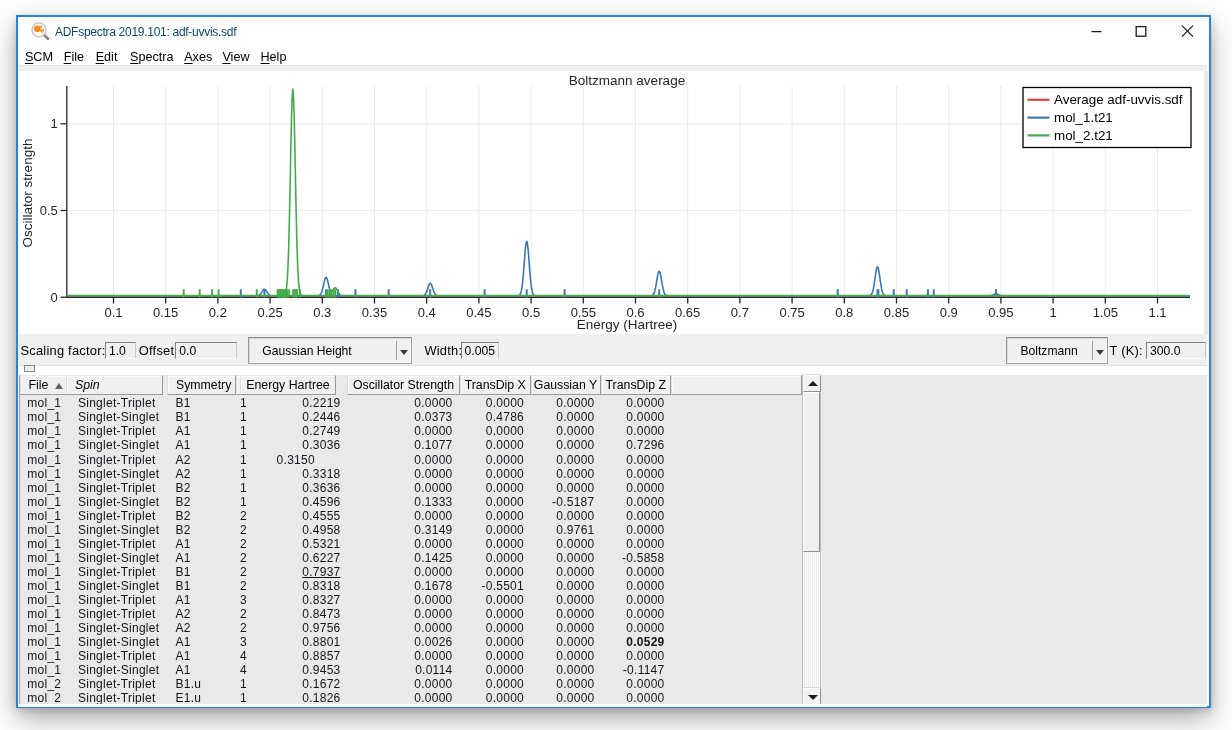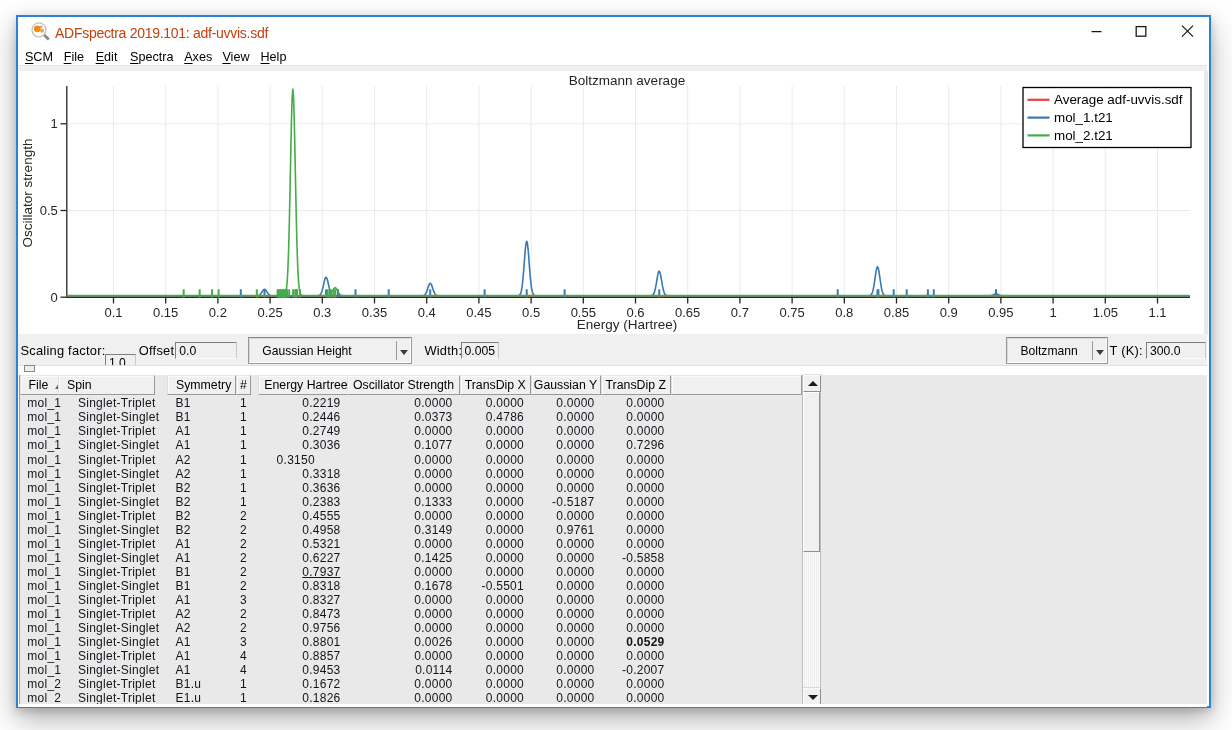--- a/index.html
+++ b/index.html
@@ -2,21 +2,21 @@
 <html><head><meta charset="utf-8"><style>
 * { margin:0; padding:0; box-sizing:border-box; }
 html,body { width:1232px; height:730px; background:#ffffff; overflow:hidden;
   font-family:"Liberation Sans", sans-serif; }
 #win { position:absolute; left:16px; top:15px; width:1195px; height:693px;
   background:#ffffff; border:2px solid #2a83d4;
   box-shadow:0 12px 28px rgba(0,0,0,0.30), 0 3px 9px rgba(0,0,0,0.18); }
 .abs { position:absolute; }
 
 
-#title { position:absolute; left:55px; top:25px; font-size:14px; letter-spacing:-0.28px; color:#c2410c; }
+#title { position:absolute; left:55px; top:25px; font-size:12px; letter-spacing:-0.28px; color:#0c4a6e; }
 
 
 .mi { position:absolute; top:49.5px; font-size:12.6px; color:#000; }
 .mi u { text-decoration:underline; text-underline-offset:2px; }
 
 
 #toolbar { position:absolute; left:17.6px; top:334px; width:1189.8px; height:30.5px; background:#f0f0f0; }
 .tl { position:absolute; font-size:12.9px; letter-spacing:0.22px; color:#000; top:342.5px; }
 .entry { position:absolute; top:341.5px; height:17.5px; background:#f0f0f0;
   border:1px solid #7f7f7f; border-bottom-color:#fdfdfd; border-right-color:#c8c8c8;
@@ -221,21 +221,21 @@
 <line x1="1026.5" y1="116.6" x2="1048.5" y2="116.6" stroke="#3a78b5" stroke-width="2.2"></line>
 <line x1="1026.5" y1="134.4" x2="1048.5" y2="134.4" stroke="#44ac49" stroke-width="2.2"></line>
 <text x="1053" y="103.3" font-size="13.4" fill="#000000">Average adf-uvvis.sdf</text>
 <text x="1053" y="121.1" font-size="13.4" fill="#000000">mol_1.t21</text>
 <text x="1053" y="138.9" font-size="13.4" fill="#000000">mol_2.t21</text>
 </svg></div>
 <div class="abs" style="left:1204px;top:70.5px;width:3.5px;height:264px;background:#e9e9e9;"></div>
 
 <div id="toolbar"></div>
 <div class="tl" style="left:20.5px;">Scaling factor:</div>
-<div class="entry" style="left:104.9px;width:31px;margin-top:12px;">1.0</div>
+<div class="entry" style="left:104.9px;width:31px;">1.0</div>
 <div class="tl" style="left:138.8px;">Offset:</div>
 <div class="entry" style="left:175.3px;width:62px;">0.0</div>
 <div class="combo" style="left:248.3px;width:163.5px;">
   <span style="position:absolute;left:13px;top:6px;">Gaussian Height</span>
   <span class="sep" style="left:147px;"></span>
   <span class="arr" style="left:150.5px;"></span>
 </div>
 <div class="tl" style="left:424.4px;">Width:</div>
 <div class="entry" style="left:460.5px;width:38.5px;">0.005</div>
 <div class="combo" style="left:1006px;width:102px;">
@@ -244,24 +244,24 @@
   <span class="arr" style="left:88.5px;"></span>
 </div>
 <div class="tl" style="left:1109.6px;">T (K):</div>
 <div class="entry" style="left:1146px;width:59.5px;">300.0</div>
 
 <div id="hstrip"></div>
 <div id="hthumb"></div>
 
 <div id="tablearea"></div>
 <div class="hc hl" style="left:19.5px;width:50.5px;">File<span class="sortarr"></span></div>
-<div class="hc hl" style="left:58px;width:97px;">Spin</div>
+<div class="hc hl" style="left:66px;width:97px;font-style:italic;">Spin</div>
 <div class="hc hl" style="left:167px;width:69px;">Symmetry</div>
 <div class="hc" style="left:236px;width:15px;">#</div>
-<div class="hc" style="left:258px;width:96px;">Energy Hartree</div>
+<div class="hc" style="left:240px;width:96px;">Energy Hartree</div>
 <div class="hc" style="left:347px;width:113px;">Oscillator Strength</div>
 <div class="hc" style="left:460px;width:70.5px;">TransDip X</div>
 <div class="hc" style="left:530.5px;width:70px;">Gaussian Y</div>
 <div class="hc" style="left:600.5px;width:70.5px;">TransDip Z</div>
 <div class="hc" style="left:671px;width:131px;"></div>
 <div class="trow" style="top:396.3px;">
     <span class="c" style="left:27.3px;">mol_1</span>
     <span class="c" style="left:78px;">Singlet-Triplet</span>
     <span class="c" style="left:175.5px;">B1</span>
     <span class="c cc" style="left:236px;width:15px;">1</span>
@@ -335,21 +335,21 @@
     <span class="c cr" style="left:347px;width:105.5px;">0.0000</span>
     <span class="c cr" style="left:460px;width:64px;">0.0000</span>
     <span class="c cr" style="left:530.5px;width:64px;">0.0000</span>
     <span class="c cr" style="left:600.5px;width:64px;">0.0000</span>
   </div>
 <div class="trow" style="top:494.6px;">
     <span class="c" style="left:27.3px;">mol_1</span>
     <span class="c" style="left:78px;">Singlet-Singlet</span>
     <span class="c" style="left:175.5px;">B2</span>
     <span class="c cc" style="left:236px;width:15px;">1</span>
-    <span class="c cr" style="left:251px;width:89.5px;">0.2383</span>
+    <span class="c cr" style="left:251px;width:89.5px;">0.4596</span>
     <span class="c cr" style="left:347px;width:105.5px;">0.1333</span>
     <span class="c cr" style="left:460px;width:64px;">0.0000</span>
     <span class="c cr" style="left:530.5px;width:64px;">-0.5187</span>
     <span class="c cr" style="left:600.5px;width:64px;">0.0000</span>
   </div>
 <div class="trow" style="top:508.6px;">
     <span class="c" style="left:27.3px;">mol_1</span>
     <span class="c" style="left:78px;">Singlet-Triplet</span>
     <span class="c" style="left:175.5px;">B2</span>
     <span class="c cc" style="left:236px;width:15px;">2</span>
@@ -471,21 +471,21 @@
   </div>
 <div class="trow" style="top:663.1px;">
     <span class="c" style="left:27.3px;">mol_1</span>
     <span class="c" style="left:78px;">Singlet-Singlet</span>
     <span class="c" style="left:175.5px;">A1</span>
     <span class="c cc" style="left:236px;width:15px;">4</span>
     <span class="c cr" style="left:251px;width:89.5px;">0.9453</span>
     <span class="c cr" style="left:347px;width:105.5px;">0.0114</span>
     <span class="c cr" style="left:460px;width:64px;">0.0000</span>
     <span class="c cr" style="left:530.5px;width:64px;">0.0000</span>
-    <span class="c cr" style="left:600.5px;width:64px;">-0.2007</span>
+    <span class="c cr" style="left:600.5px;width:64px;">-0.1147</span>
   </div>
 <div class="trow" style="top:677.1px;">
     <span class="c" style="left:27.3px;">mol_2</span>
     <span class="c" style="left:78px;">Singlet-Triplet</span>
     <span class="c" style="left:175.5px;">B1.u</span>
     <span class="c cc" style="left:236px;width:15px;">1</span>
     <span class="c cr" style="left:251px;width:89.5px;">0.1672</span>
     <span class="c cr" style="left:347px;width:105.5px;">0.0000</span>
     <span class="c cr" style="left:460px;width:64px;">0.0000</span>
     <span class="c cr" style="left:530.5px;width:64px;">0.0000</span>

